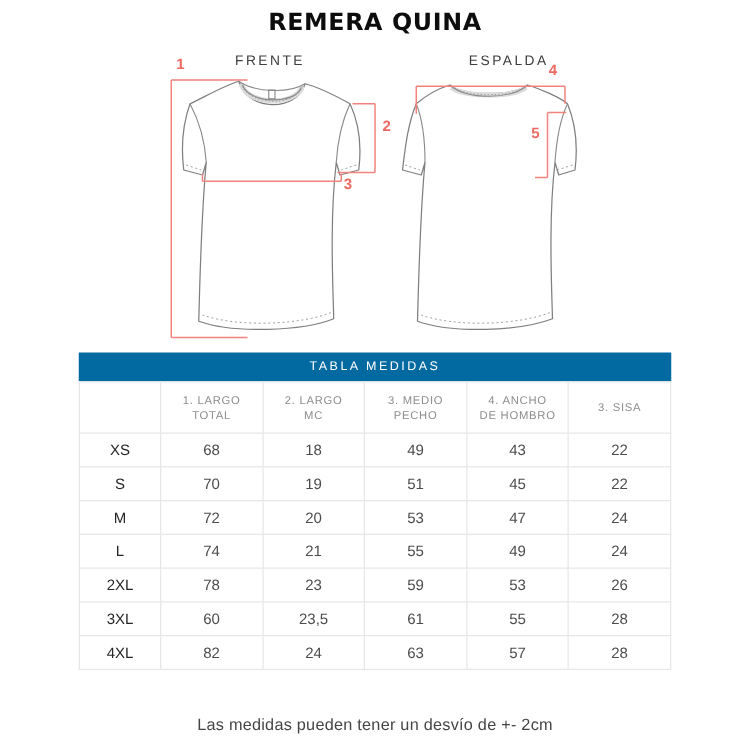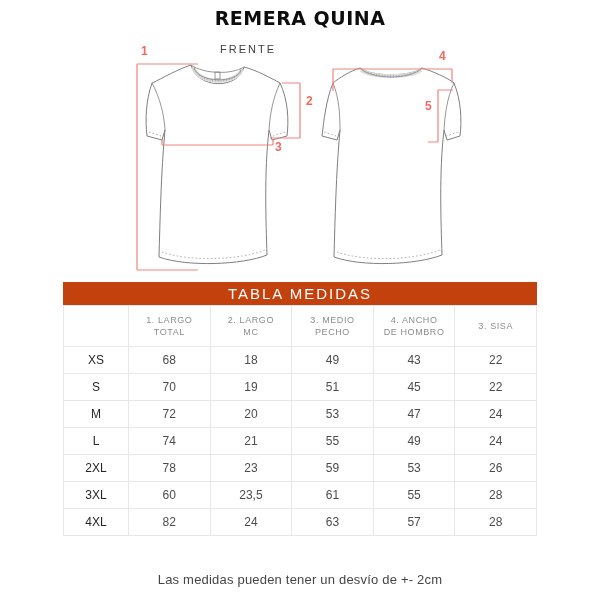--- a/index.html
+++ b/index.html
@@ -2,39 +2,39 @@
 <html><head>
 <meta charset="utf-8">
 <style>
   html,body{margin:0;padding:0;background:#ffffff;}
   body{width:600px;height:600px;font-family:"Liberation Sans",sans-serif;position:relative;overflow:hidden;}
   .canvas{position:absolute;left:0;top:0;width:600px;height:433px;background:#fff;}
 
   .page-title{position:absolute;left:0;top:7px;width:600px;text-align:center;
     font-family:"DejaVu Sans",sans-serif;font-weight:bold;font-size:19px;letter-spacing:0.5px;color:#0d0d0d;}
 
-  .fig-label{position:absolute;top:43px;width:120px;text-align:right;
+  .fig-label{position:absolute;top:43px;width:120px;text-align:center;
     font-size:11px;letter-spacing:2px;color:#3d3d3d;}
   .fig-label.front{left:156px;}
   .fig-label.back{left:347px;}
 
   .shirt-svg{position:absolute;width:185px;height:230px;top:52px;}
   .shirt-svg.front{left:132px;}
   .shirt-svg.back{left:306px;}
 
   .marker{position:absolute;color:#ed6a62;font-weight:bold;font-size:12px;line-height:12px;}
   .m1{left:141px;top:45px;}
   .m2{left:306px;top:95px;}
   .m3{left:275px;top:141px;}
   .m4{left:439px;top:50px;}
   .m5{left:425px;top:100px;}
 
   .table-wrap{position:absolute;left:63px;top:282px;width:474px;}
-  .banner{height:23px;background:#c2410c;color:#ffffff;display:flex;align-items:center;justify-content:center;
-    font-size:15px;letter-spacing:2px;}
+  .banner{height:23px;background:#0369a1;color:#ffffff;display:flex;align-items:center;justify-content:center;
+    font-size:10px;letter-spacing:2px;}
   table.medidas{border-collapse:collapse;table-layout:fixed;width:474px;border:1px solid #ececec;}
   table.medidas col.size-col{width:65px;}
   table.medidas th,table.medidas td{border:1px solid #e7e7e7;text-align:center;vertical-align:middle;padding:0;}
   table.medidas thead th{height:40px;font-weight:normal;font-size:9px;letter-spacing:0.6px;color:#8c8c8c;line-height:12px;}
   table.medidas tbody td{height:26px;font-size:12px;color:#4c4c4c;}
   table.medidas tbody td.size{font-weight:normal;color:#262626;}
 
   .footer-note{position:absolute;left:0;top:572px;width:600px;text-align:center;
     font-size:13px;color:#454545;letter-spacing:0.2px;}
 
@@ -48,20 +48,21 @@
   .redline{fill:none;stroke:#f0837d;stroke-width:1.2;}
 </style>
 </head>
 <body>
 
 <div class="canvas">
 
   <div class="page-title">REMERA QUINA</div>
 
   <div class="fig-label front">FRENTE</div>
+  <div class="fig-label back">ESPALDA</div>
 
   <svg class="shirt-svg front" viewBox="0 0 185 230">
 
     <path class="shade" d="M 36,60 C 45,92 48,142 44,192 C 39,150 33,100 36,60 Z"></path>
     <path class="shade" d="M 66,150 C 73,180 73,204 65,210 C 60,190 60,164 66,150 Z"></path>
     <path class="shade" d="M 120,70 C 127,112 129,162 124,200 C 117,160 115,110 120,70 Z"></path>
     <path class="shade" d="M 22,40 C 18,55 18,70 20,80 C 25,70 25,50 22,40 Z"></path>
     <path class="shade" d="M 150,40 C 154,55 154,70 152,80 C 147,70 147,50 150,40 Z"></path>
 
     <path class="outline" d="M 59,13

